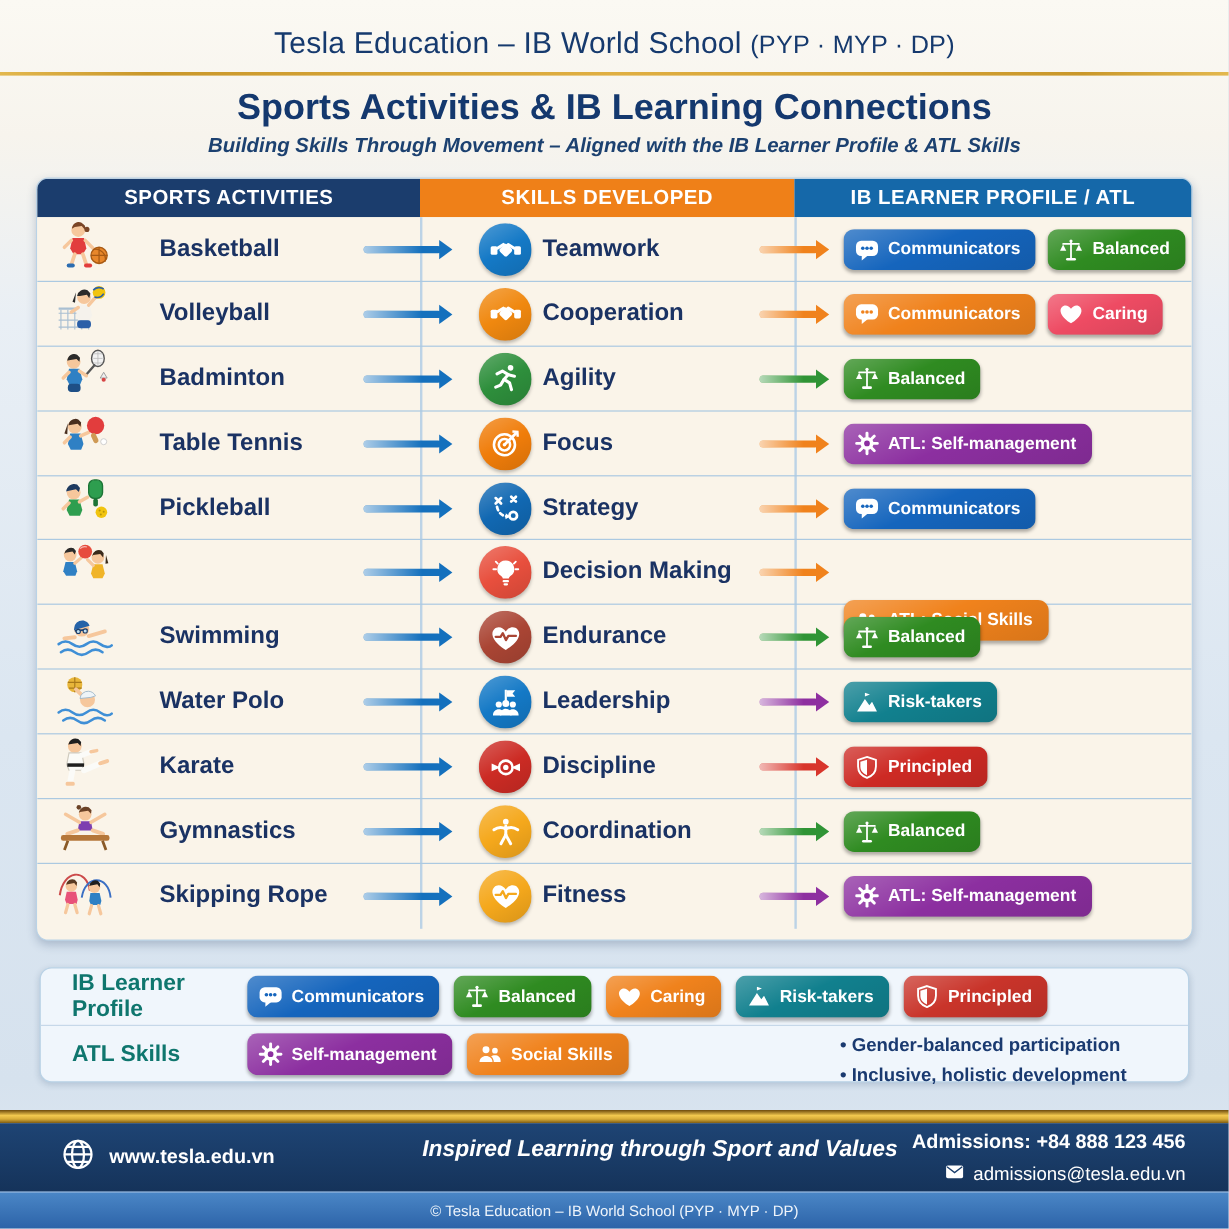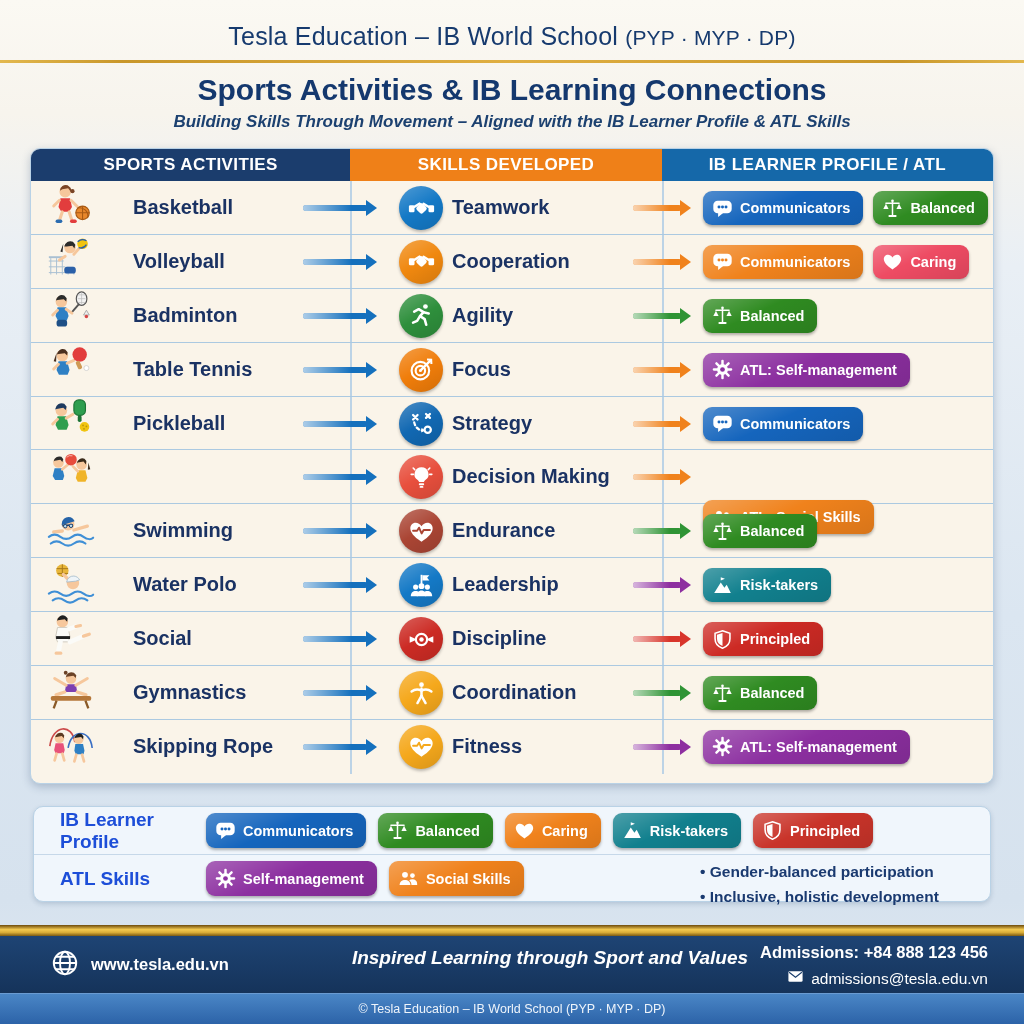--- a/index.html
+++ b/index.html
@@ -51,21 +51,21 @@
     background-image:linear-gradient(155deg,rgba(255,255,255,.25),rgba(255,255,255,0) 45%,rgba(0,0,0,.10));}
   .badge .bicon{display:flex;}
   .badge svg{width:21px;height:21px;}
 
   
   .legend{position:absolute;left:33px;top:806px;width:958px;height:96px;background:#f0f6fc;
     border:1.5px solid #b9d2e6;border-radius:10px;box-sizing:border-box;box-shadow:0 2px 5px rgba(30,60,100,.18);}
   .legend-row{position:absolute;left:0;right:0;height:47px;display:flex;align-items:center;}
   .legend-row.r1{top:0;}
   .legend-row.r2{top:47px;border-top:1px solid #c6d8e9;}
-  .legend-label{width:146px;margin-left:26px;font-size:19px;font-weight:bold;color:#1d4ed8;flex:none;}
+  .legend-label{width:146px;margin-left:26px;font-size:19px;font-weight:bold;color:#0f766e;flex:none;}
   .legend-badges{display:flex;gap:12px;}
   .legend .badge{height:35px;}
   .legend-bullets{position:absolute;left:666px;top:52px;font-size:15.5px;font-weight:bold;color:#1a3a70;line-height:25px;}
   .legend-bullets .bullet::before{content:"• ";}
 
   
   .gold-bar{position:absolute;left:0;top:925px;width:1024px;height:11px;
     background:linear-gradient(180deg,#6d4a0c,#f3c94f 42%,#d9ad38 68%,#7c5a12);}
   .footer-band{position:absolute;left:0;top:936px;width:1024px;height:57px;color:#fff;
     background:linear-gradient(180deg,#1e4474,#15335a);}
@@ -530,21 +530,21 @@
               <path d="M10.5 8a6 6 0 0 1 8.5-5l2.5 2.5-.5 3.5-2.5-2.5-7 1z" fill="#1f1f1f"></path>
               <path d="M11 15h11l2 10-2 5H11l-2-5z" fill="#fbfbf8" stroke="#cfcabe" stroke-width="1"></path>
               <rect x="9.5" y="24" width="14.5" height="3" fill="#1f1f1f"></rect>
               <path d="M22 17l8-3" stroke="#fbfbf8" stroke-width="4.5" stroke-linecap="round"></path>
               <path d="M30 14l5-1" stroke="#f6c79c" stroke-width="3" stroke-linecap="round"></path>
               <path d="M24 30l14-6" stroke="#fbfbf8" stroke-width="5" stroke-linecap="round"></path>
               <path d="M38 24l6-2" stroke="#f6c79c" stroke-width="3.4" stroke-linecap="round"></path>
               <path d="M14 30l-2 10" stroke="#fbfbf8" stroke-width="5" stroke-linecap="round"></path>
               <rect x="8" y="40" width="8" height="3.4" rx="1.6" fill="#f6c79c"></rect>
             </svg></span>
-          <div class="sport-name">Social</div>
+          <div class="sport-name">Karate</div>
           <div class="arrow arrow1" style="--ac: #1470bd;">
             <div class="bar"></div>
             <div class="head"></div>
           </div>
           <div class="skill-circle" style="background-color: rgb(204, 43, 36);">
             <svg viewBox="0 0 24 24">
               <path d="M1.5 9.2L8 12l-6.5 2.8z" fill="#fff"></path>
               <path d="M22.5 9.2L16 12l6.5 2.8z" fill="#fff"></path>
               <circle cx="12" cy="12" r="5" fill="none" stroke="#fff" stroke-width="1.9"></circle>
               <circle cx="12" cy="12" r="2" fill="#fff"></circle>

